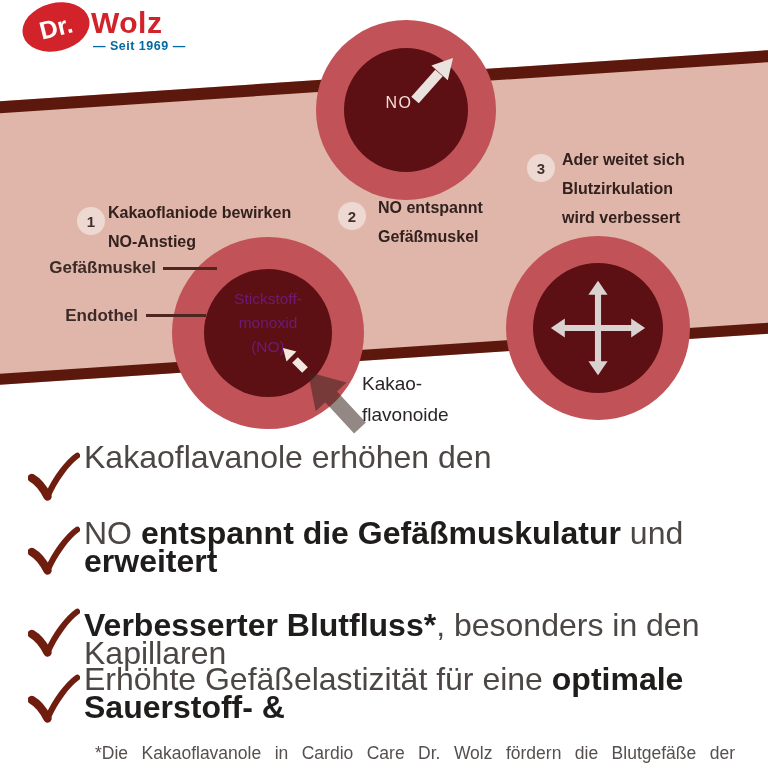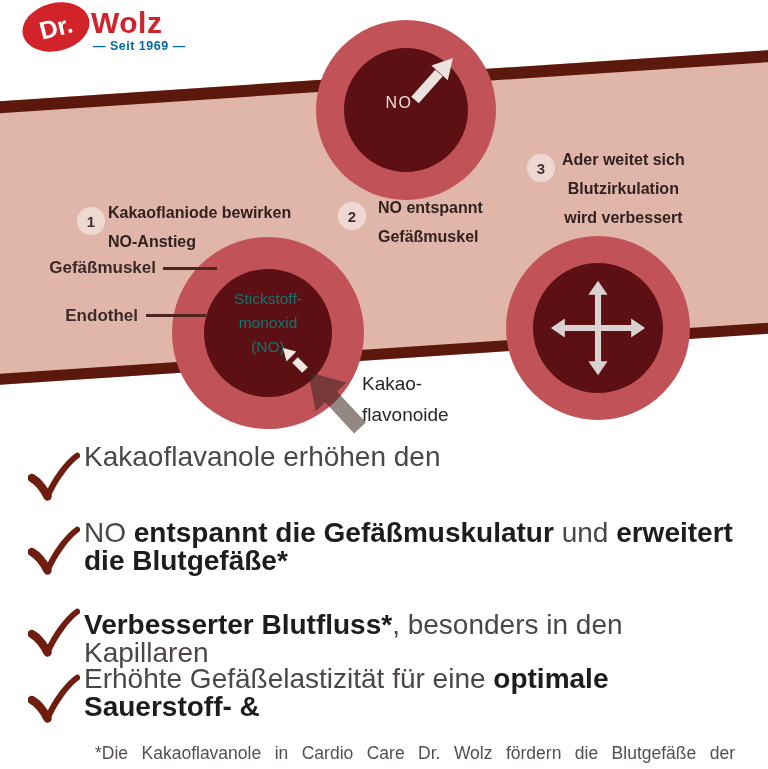--- a/index.html
+++ b/index.html
@@ -21,21 +21,21 @@
 
   
   .circle-outer{position:absolute;border-radius:50%;background:#c15257;}
   .circle-inner{position:absolute;border-radius:50%;background:#5c1013;}
 
   .no-label{
     position:absolute;color:#f4e0d8;font-size:16px;letter-spacing:1.5px;
     font-weight:500;text-align:center;
   }
   .left-circle-text{
-    position:absolute;color:#0f766e;font-size:15.5px;line-height:24px;
+    position:absolute;color:#701a75;font-size:15.5px;line-height:24px;
     font-weight:500;text-align:center;
   }
 
   
   .badge{
     position:absolute;width:28px;height:28px;border-radius:50%;
     background:#eed9d2;color:#43302c;font-size:15px;font-weight:bold;
     display:flex;align-items:center;justify-content:center;
   }
   .step-label{
@@ -50,21 +50,21 @@
   .pointer-line{position:absolute;height:3px;background:#4e2620;}
 
   .kakao-label{
     position:absolute;font-size:19px;font-weight:500;color:#2b2527;
     line-height:31px;
   }
 
   
   .check-item{
     position:absolute;left:84px;width:662px;
-    font-size:28px;line-height:28px;color:#4c4744;
+    font-size:32px;line-height:28px;color:#4c4744;
   }
   .check-item .b{font-weight:bold;color:#1f1c1c;}
   .check-svg{position:absolute;left:28px;}
 
   
   .footnote{
     position:absolute;left:95px;top:742px;width:640px;
     font-size:17.5px;line-height:23px;color:#55504d;text-align:justify;
   }
 
@@ -116,39 +116,39 @@
   </g>
 </svg>
 
 <div class="badge" style="left:77px;top:207px;">1</div>
 <div class="step-label" style="left:108px;top:198px;">Kakaoflaniode bewirken<br>NO-Anstieg</div>
 
 <div class="badge" style="left:338px;top:202px;">2</div>
 <div class="step-label" style="left:378px;top:193px;">NO entspannt<br>Gefäßmuskel</div>
 
 <div class="badge" style="left:527px;top:154px;">3</div>
-<div class="step-label" style="left:562px;top:145px;text-align:center;">Ader weitet sich<br>Blutzirkulation<br>wird verbessert</div>
+<div class="step-label" style="left:562px;top:145px;">Ader weitet sich<br>Blutzirkulation<br>wird verbessert</div>
 
 <div class="side-label" style="left:30px;top:258px;width:126px;">Gefäßmuskel</div>
 <div class="pointer-line" style="left:163px;top:267px;width:54px;"></div>
 
 <div class="side-label" style="left:30px;top:306px;width:108px;">Endothel</div>
 <div class="pointer-line" style="left:146px;top:314px;width:60px;"></div>
 
 <svg class="check-svg" style="top:452px;" width="52" height="50" viewBox="0 0 56 52">
   <path d="M4 27 C11 31 17 39 21 47" stroke="#6f1d0f" stroke-width="9" fill="none" stroke-linecap="round"></path>
   <path d="M21 47 C29 28 43 10 53 3" stroke="#6f1d0f" stroke-width="6.5" fill="none" stroke-linecap="round"></path>
 </svg>
 <div class="check-item" style="top:443px;"><span>Kakaoflavanole erhöhen den</span><br></div>
 
 <svg class="check-svg" style="top:526px;" width="52" height="50" viewBox="0 0 56 52">
   <path d="M4 27 C11 31 17 39 21 47" stroke="#6f1d0f" stroke-width="9" fill="none" stroke-linecap="round"></path>
   <path d="M21 47 C29 28 43 10 53 3" stroke="#6f1d0f" stroke-width="6.5" fill="none" stroke-linecap="round"></path>
 </svg>
-<div class="check-item" style="top:519px;"><span>NO </span><span class="b">entspannt die Gefäßmuskulatur</span><span> und </span><span class="b">erweitert</span><br><span class="b">die Blutgefäße*</span></div>
+<div class="check-item" style="top:519px;"><span>NO </span><span class="b">entspannt die Gefäßmuskulatur</span><span> und </span><span class="b">erweitert</span><br></div>
 
 <svg class="check-svg" style="top:608px;" width="52" height="50" viewBox="0 0 56 52">
   <path d="M4 27 C11 31 17 39 21 47" stroke="#6f1d0f" stroke-width="9" fill="none" stroke-linecap="round"></path>
   <path d="M21 47 C29 28 43 10 53 3" stroke="#6f1d0f" stroke-width="6.5" fill="none" stroke-linecap="round"></path>
 </svg>
 <div class="check-item" style="top:611px;"><span class="b">Verbesserter Blutfluss*</span><span>, besonders in den Kapillaren</span></div>
 
 <svg class="check-svg" style="top:674px;" width="52" height="50" viewBox="0 0 56 52">
   <path d="M4 27 C11 31 17 39 21 47" stroke="#6f1d0f" stroke-width="9" fill="none" stroke-linecap="round"></path>
   <path d="M21 47 C29 28 43 10 53 3" stroke="#6f1d0f" stroke-width="6.5" fill="none" stroke-linecap="round"></path>

